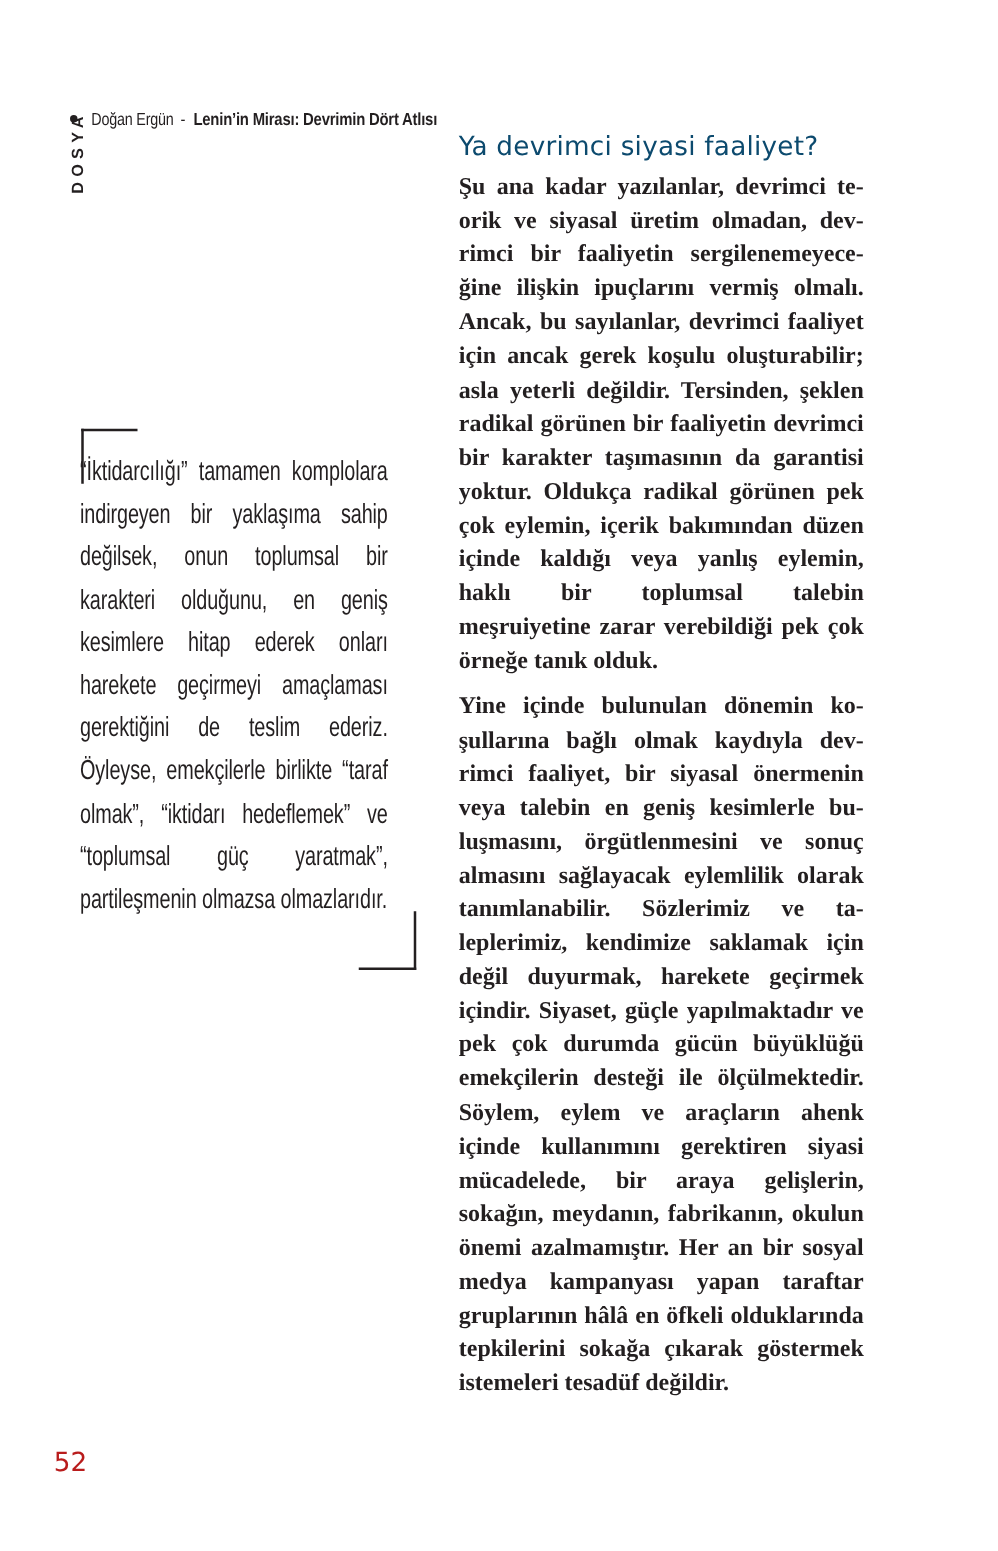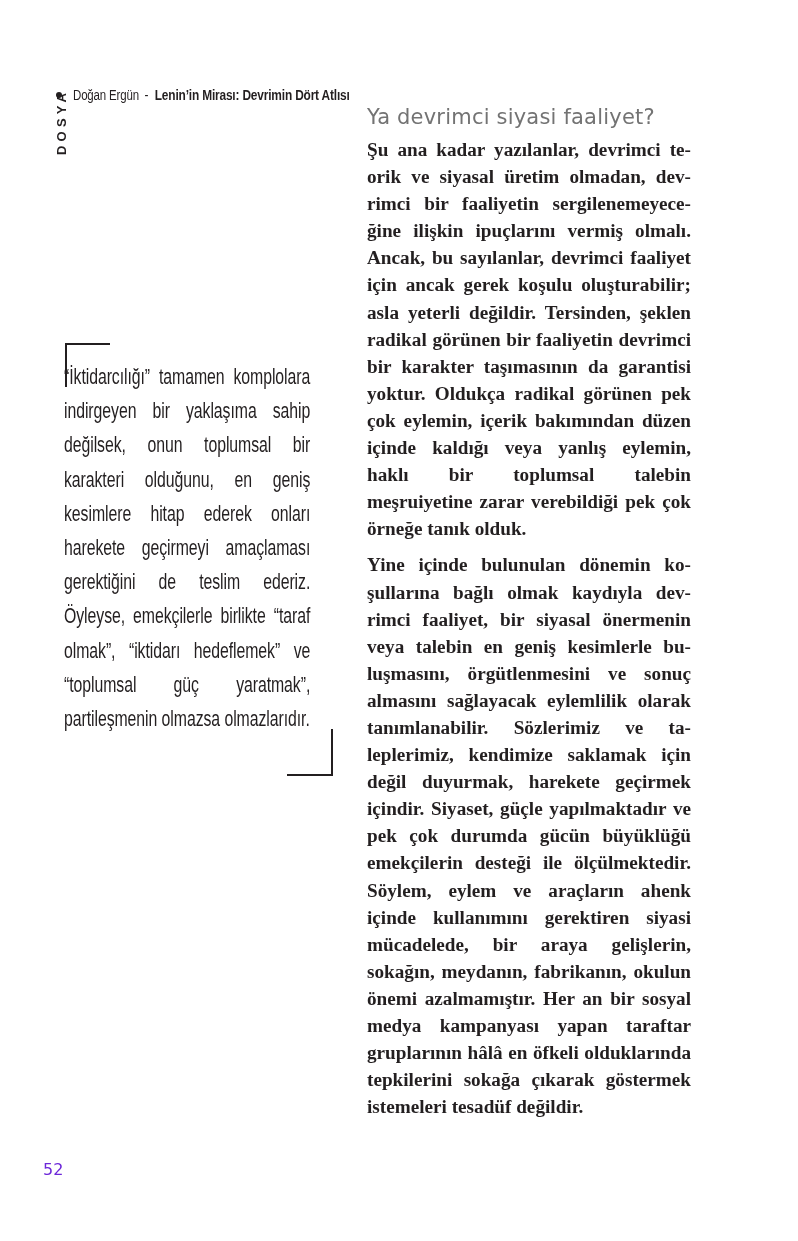--- a/index.html
+++ b/index.html
@@ -72,21 +72,21 @@
       top: 100px;
       width: 324px;
     }
     .section-heading {
       font-family: "DejaVu Sans", sans-serif;
       font-size: 21px;
       font-weight: normal;
       margin: 0 0 2px 0;
       line-height: 34px;
       letter-spacing: 0.2px;
-      color: #737373;
+      color: #0c4a6e;
     }
     .body-para {
       font-family: "Liberation Serif", serif;
       font-size: 19.2px;
       line-height: 27.1px;
       text-align: justify;
       hyphens: manual;
       margin: 0;
       color: #231f20;
       font-weight: bold;
@@ -142,23 +142,23 @@
       top: 774px;
       width: 46px;
       height: 1.5px;
       background: #231f20;
     }
     .page-number {
       position: absolute;
       left: 43px;
       top: 1157px;
       font-family: "DejaVu Sans", sans-serif;
-      font-size: 16px;
+      font-size: 21px;
       line-height: 26px;
-      color: #6d28d9;
+      color: #b91c1c;
     }
   </style>
 </head>
 <body>
 
 <div class="header">
   <span class="bullet"></span>
   <span class="author">Doğan Ergün</span>
   <span class="title-wrap">
     <span class="sep">-</span>

